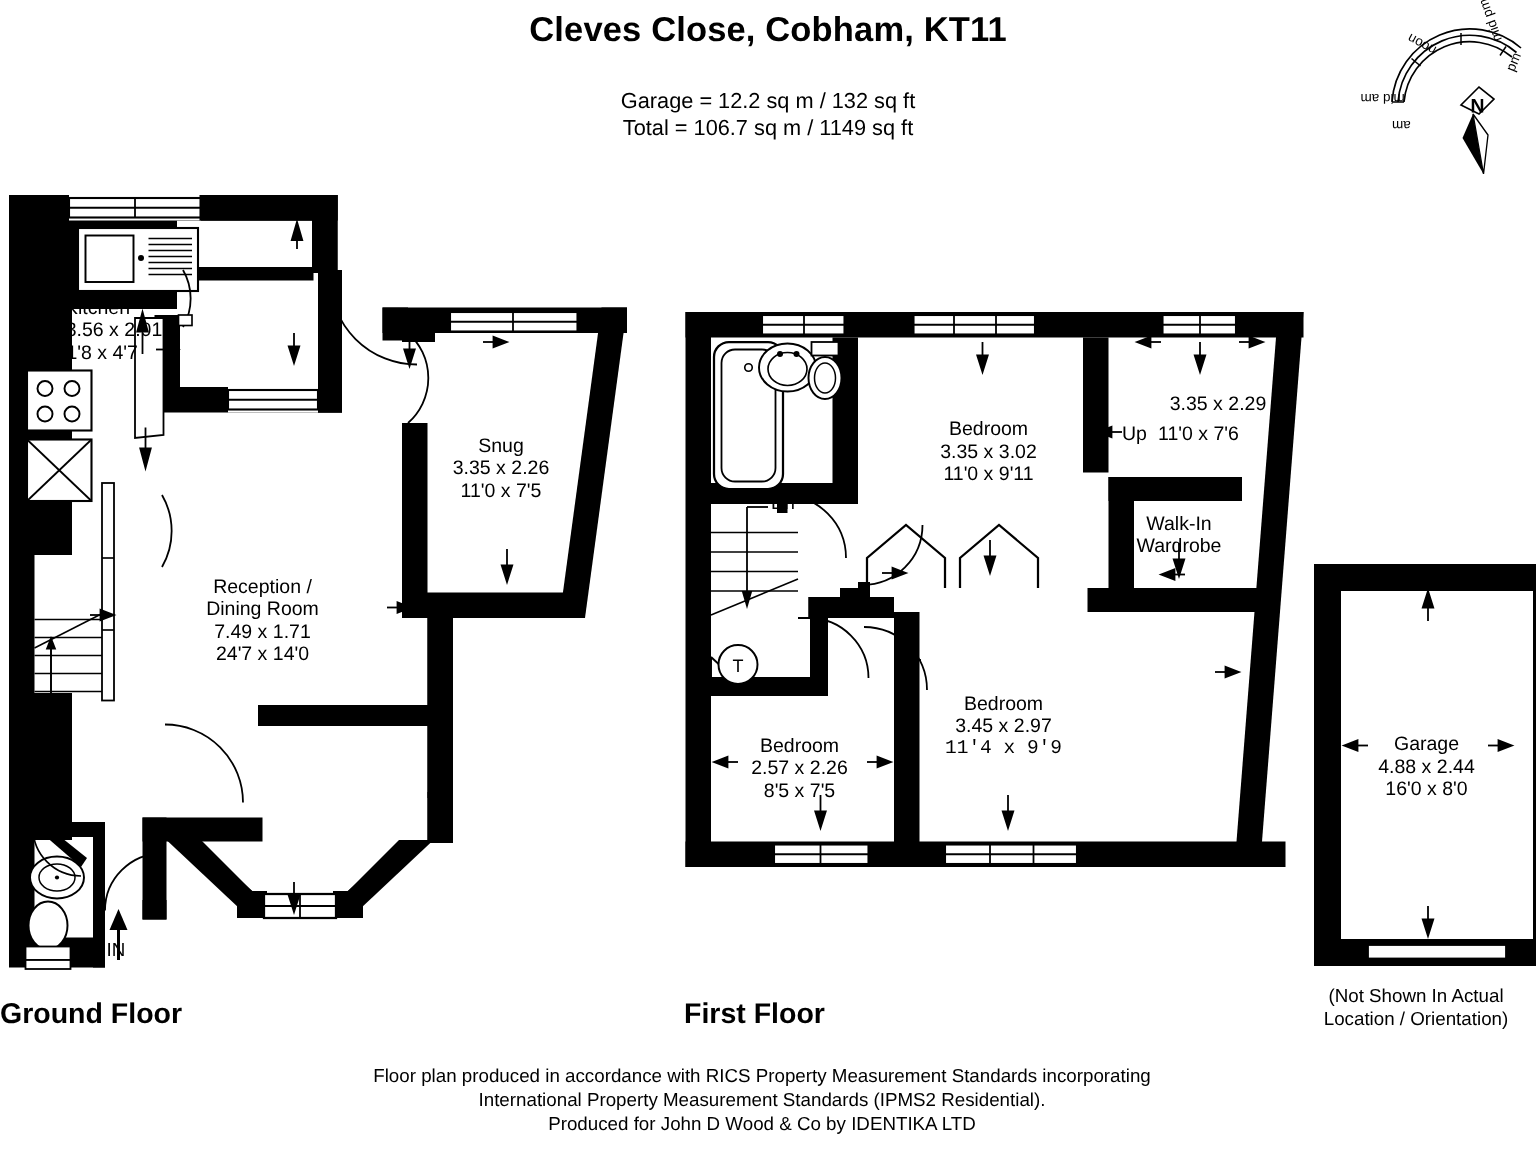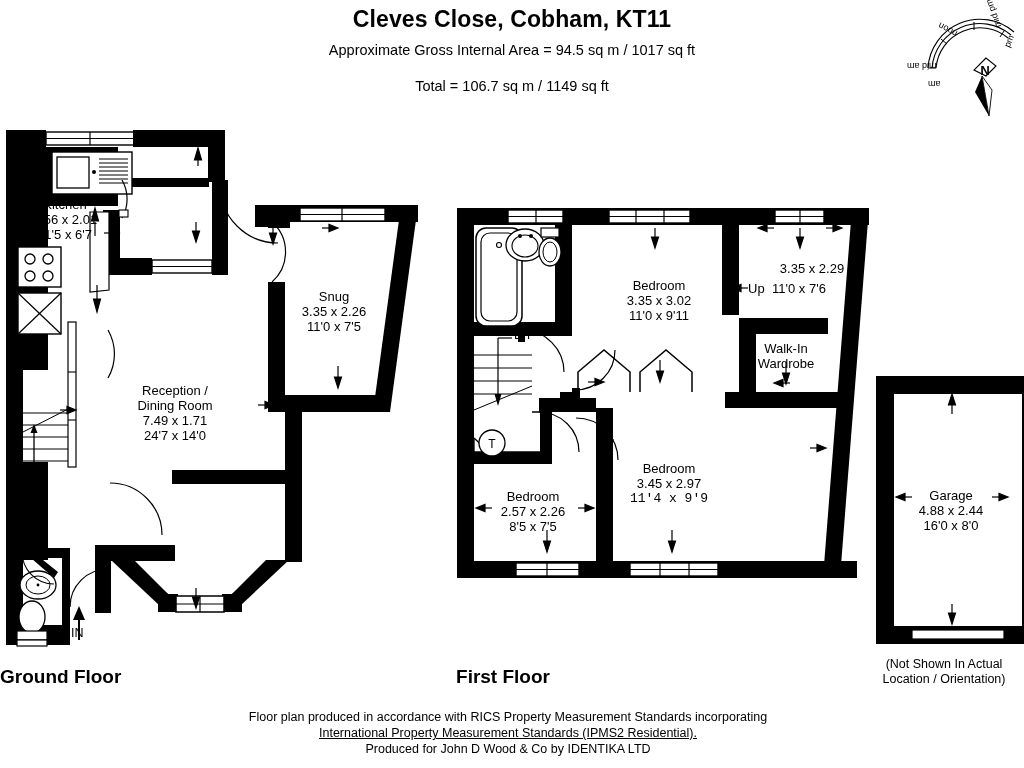--- a/index.html
+++ b/index.html
@@ -21,21 +21,21 @@
   .footer{font-size:12.5px;text-align:right;}
   .notelabel{font-size:12.5px;text-align:center;}
   .compass-txt{font-size:9px;}
 </style>
 </head>
 <body>
 
 <div id="plan-root">
 
   <div class="txt title center" style="left:512px;top:6px;">Cleves Close, Cobham, KT11</div>
-  <div class="txt sub center" style="left:512px;top:42px;">Approximate Gross Internal Area = 94.5 sq m / 1017 sq ft</div>
+  <div class="txt sub center" style="left:512px;top:60px;">Garage = 12.2 sq m / 132 sq ft</div>
   <div class="txt sub center" style="left:512px;top:78px;">Total = 106.7 sq m / 1149 sq ft</div>
 
   <svg class="plan" viewBox="0 0 1024 768">
     <defs>
       <marker id="arrH" markerWidth="9" markerHeight="7" refX="8.5" refY="3.5" orient="auto">
         <polygon points="0,0 9,3.5 0,7" fill="#000"></polygon>
       </marker>
     </defs>
 
     <g>
@@ -476,22 +476,22 @@
 
   </svg>
 
   <div class="txt compass-txt" style="left:928px;top:78px;transform:rotate(180deg);">am</div>
   <div class="txt compass-txt" style="left:907px;top:60px;transform:rotate(180deg);">mid am</div>
   <div class="txt compass-txt" style="left:938px;top:24px;transform:rotate(208deg);">noon</div>
   <div class="txt compass-txt" style="left:979px;top:8px;transform:rotate(250deg);">mid pm</div>
   <div class="txt compass-txt" style="left:1003px;top:36px;transform:rotate(292deg);">pm</div>
 
   <div class="txt roomlabel center" style="left:65px;top:197px;">Kitchen</div>
-  <div class="txt roomlabel center" style="left:65px;top:212px;">3.56 x 2.01</div>
-  <div class="txt roomlabel center" style="left:65px;top:227px;">11'5 x 6'7</div>
+  <div class="txt roomlabel center" style="left:76px;top:212px;">3.56 x 2.01</div>
+  <div class="txt roomlabel center" style="left:65px;top:227px;">11'8 x 4'7</div>
 
   <div class="txt roomlabel center" style="left:334px;top:289px;">Snug</div>
   <div class="txt roomlabel center" style="left:334px;top:304px;">3.35 x 2.26</div>
   <div class="txt roomlabel center" style="left:334px;top:319px;">11'0 x 7'5</div>
 
   <div class="txt roomlabel center" style="left:175px;top:383px;">Reception /</div>
   <div class="txt roomlabel center" style="left:175px;top:398px;">Dining Room</div>
   <div class="txt roomlabel center" style="left:175px;top:413px;">7.49 x 1.71</div>
   <div class="txt roomlabel center" style="left:175px;top:428px;">24'7 x 14'0</div>
 
@@ -523,16 +523,16 @@
 
   <div class="txt floorlabel center" style="left:503px;top:666px;">First Floor</div>
 
   <div class="txt roomlabel center" style="left:951px;top:488px;">Garage</div>
   <div class="txt roomlabel center" style="left:951px;top:503px;">4.88 x 2.44</div>
   <div class="txt roomlabel center" style="left:951px;top:518px;">16'0 x 8'0</div>
   <div class="txt notelabel center" style="left:944px;top:657px;">(Not Shown In Actual</div>
   <div class="txt notelabel center" style="left:944px;top:672px;">Location / Orientation)</div>
 
   <div class="txt footer center" style="left:508px;top:710px;">Floor plan produced in accordance with RICS Property Measurement Standards incorporating</div>
-  <div class="txt footer center" style="left:508px;top:726px;text-decoration:underline;">International Property Measurement Standards (IPMS2 Residential).</div>
+  <div class="txt footer center" style="left:508px;top:726px;">International Property Measurement Standards (IPMS2 Residential).</div>
   <div class="txt footer center" style="left:508px;top:742px;">Produced for John D Wood &amp; Co by IDENTIKA LTD</div>
 
 </div>
 
 </body></html>

